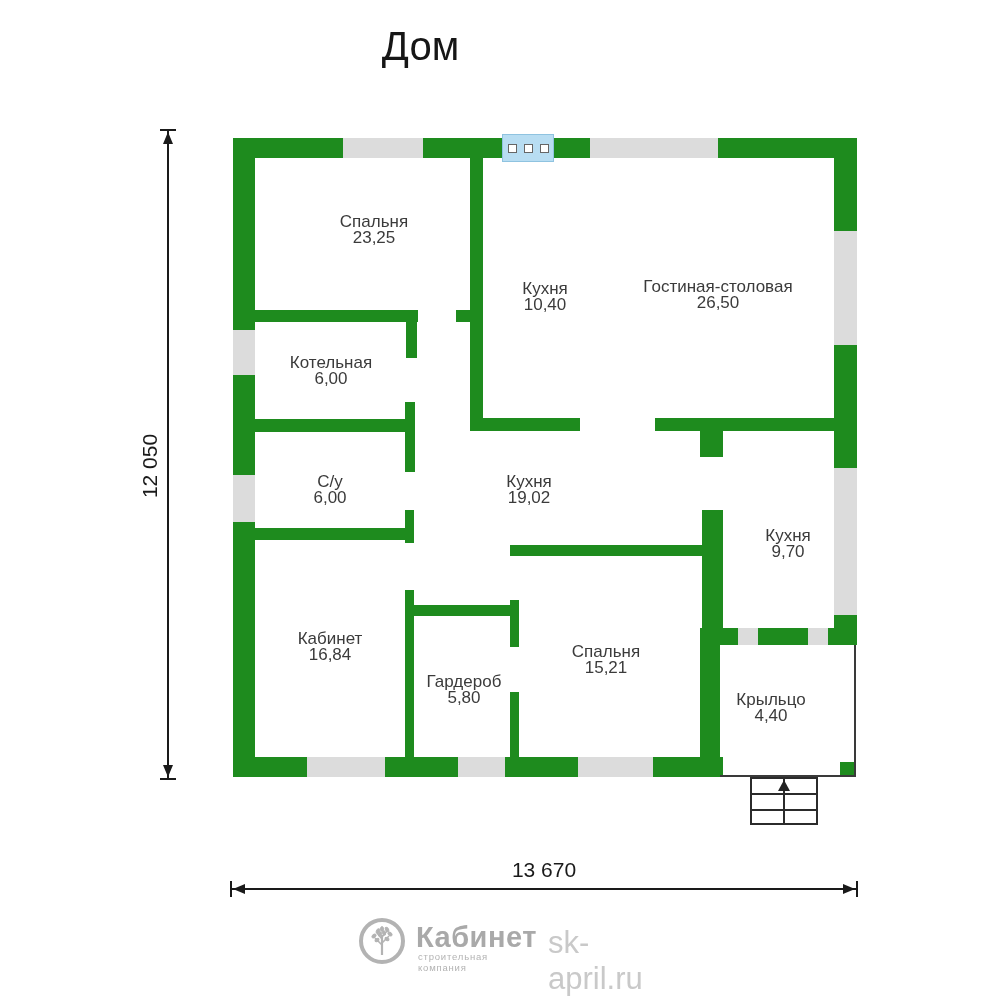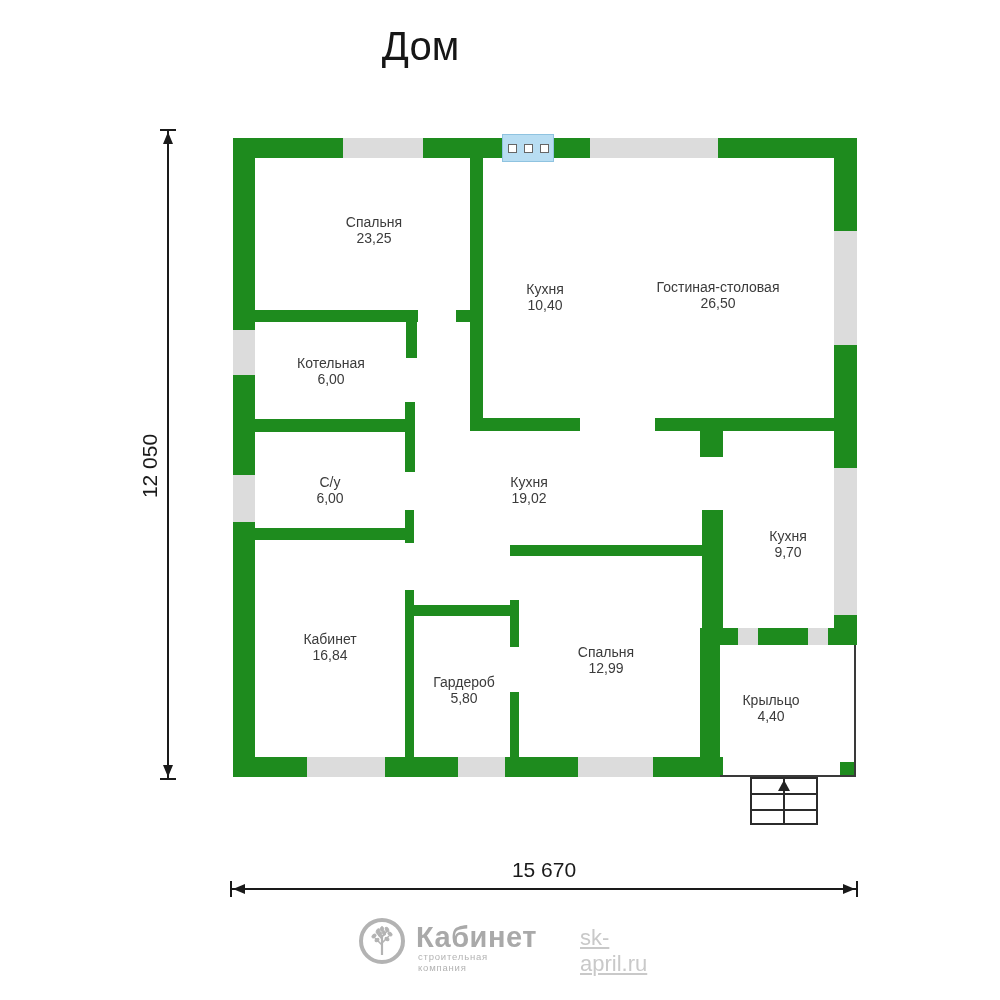--- a/index.html
+++ b/index.html
@@ -18,21 +18,21 @@
     font-size:40px;font-weight:400;color:#161616;}
   .plan{position:absolute;left:0;top:0;width:1000px;height:1000px;}
   .seg{position:absolute;}
   .seg.g{background:var(--wall-green);}
   .seg.w{background:var(--window-gray);}
   .bay{position:absolute;left:502px;top:134px;width:52px;height:28px;
     background:var(--window-blue);border:1px solid #8fc3e0;display:flex;
     align-items:center;justify-content:center;gap:7px;box-sizing:border-box;}
   .pane{width:9px;height:9px;background:#fff;border:1.5px solid #666;box-sizing:border-box;}
   .room-label{position:absolute;transform:translate(-50%,-50%);text-align:center;
-    font-size:14px;line-height:16px;color:var(--label-ink);white-space:nowrap;}
+    font-size:17px;line-height:16px;color:var(--label-ink);white-space:nowrap;}
   .porch-border{position:absolute;left:720px;top:645px;width:134px;height:130px;
     border-right:2px solid #3a3a3a;border-bottom:2px solid #3a3a3a;}
   .stairs{position:absolute;left:750px;top:777px;width:68px;height:48px;
     border:2px solid #2b2b2b;box-sizing:border-box;background:#fff;}
   .stairs .v{position:absolute;left:31px;top:0;width:2px;height:100%;background:#2b2b2b;}
   .stairs .h1{position:absolute;left:0;top:14px;width:100%;height:2px;background:#2b2b2b;}
   .stairs .h2{position:absolute;left:0;top:30px;width:100%;height:2px;background:#2b2b2b;}
   .stairs .arr{position:absolute;left:26px;top:1px;width:0;height:0;
     border-left:6px solid transparent;border-right:6px solid transparent;
     border-bottom:11px solid #222;}
@@ -50,22 +50,22 @@
   .dim-text.v{transform:translate(-50%,-50%) rotate(-90deg);}
   .dim-text.h{transform:translate(-50%,-50%);}
   .logo{position:absolute;left:0;top:0;}
   .logo-circle{position:absolute;left:359px;top:918px;width:46px;height:46px;
     border:4px solid #b3b3b3;border-radius:50%;box-sizing:border-box;
     display:flex;align-items:center;justify-content:center;}
   .brand{position:absolute;left:416px;top:921px;font-size:29px;font-weight:700;
     color:var(--logo-gray);letter-spacing:0.5px;}
   .tagline{position:absolute;left:418px;top:951px;font-size:9.5px;color:#b3b3b3;
     letter-spacing:0.8px;}
-  .website{position:absolute;left:580px;top:925px;font-size:22px;font-weight:400;
-    color:var(--logo-light);text-decoration:underline;}
+  .website{position:absolute;left:548px;top:925px;font-size:31px;font-weight:400;
+    color:var(--logo-light);}
 </style>
 </head>
 <body>
 
 <div class="canvas">
 
   <div class="page-title">Дом</div>
 
   <div class="plan">
     <div id="walls">
@@ -163,40 +163,40 @@
     <div class="room-label" style="left:330px;top:647px">
       <span>Кабинет</span><br>
       <span>16,84</span>
     </div>
     <div class="room-label" style="left:464px;top:690px">
       <span>Гардероб</span><br>
       <span>5,80</span>
     </div>
     <div class="room-label" style="left:606px;top:660px">
       <span>Спальня</span><br>
-      <span>12,99</span>
+      <span>15,21</span>
     </div>
     <div class="room-label" style="left:771px;top:708px">
       <span>Крыльцо</span><br>
       <span>4,40</span>
     </div>
 
     <div class="dim-line" style="left:167px;top:131px;width:2px;height:648px"></div>
     <div class="tick" style="left:160px;top:129px;width:16px;height:2px"></div>
     <div class="tick" style="left:160px;top:778px;width:16px;height:2px"></div>
     <div class="arr-up" style="left:163px;top:132px"></div>
     <div class="arr-down" style="left:163px;top:765px"></div>
     <div class="dim-text v" style="left:150px;top:466px">12 050</div>
 
     <div class="dim-line" style="left:231px;top:888px;width:626px;height:2px"></div>
     <div class="tick" style="left:230px;top:881px;width:2px;height:16px"></div>
     <div class="tick" style="left:856px;top:881px;width:2px;height:16px"></div>
     <div class="arr-left" style="left:233px;top:884px"></div>
     <div class="arr-right" style="left:843px;top:884px"></div>
-    <div class="dim-text h" style="left:544px;top:870px">15 670</div>
+    <div class="dim-text h" style="left:544px;top:870px">13 670</div>
   </div>
 
   <div class="logo">
     <div class="logo-circle">
       <svg width="30" height="32" viewBox="0 0 30 32">
         <g fill="#b3b3b3" stroke="#b3b3b3">
           <line x1="15" y1="30" x2="15" y2="10" stroke-width="2.2"></line>
           <line x1="15" y1="20" x2="8" y2="13" stroke-width="1.6"></line>
           <line x1="15" y1="18" x2="22" y2="11" stroke-width="1.6"></line>
           <line x1="15" y1="14" x2="10" y2="8" stroke-width="1.6"></line>

